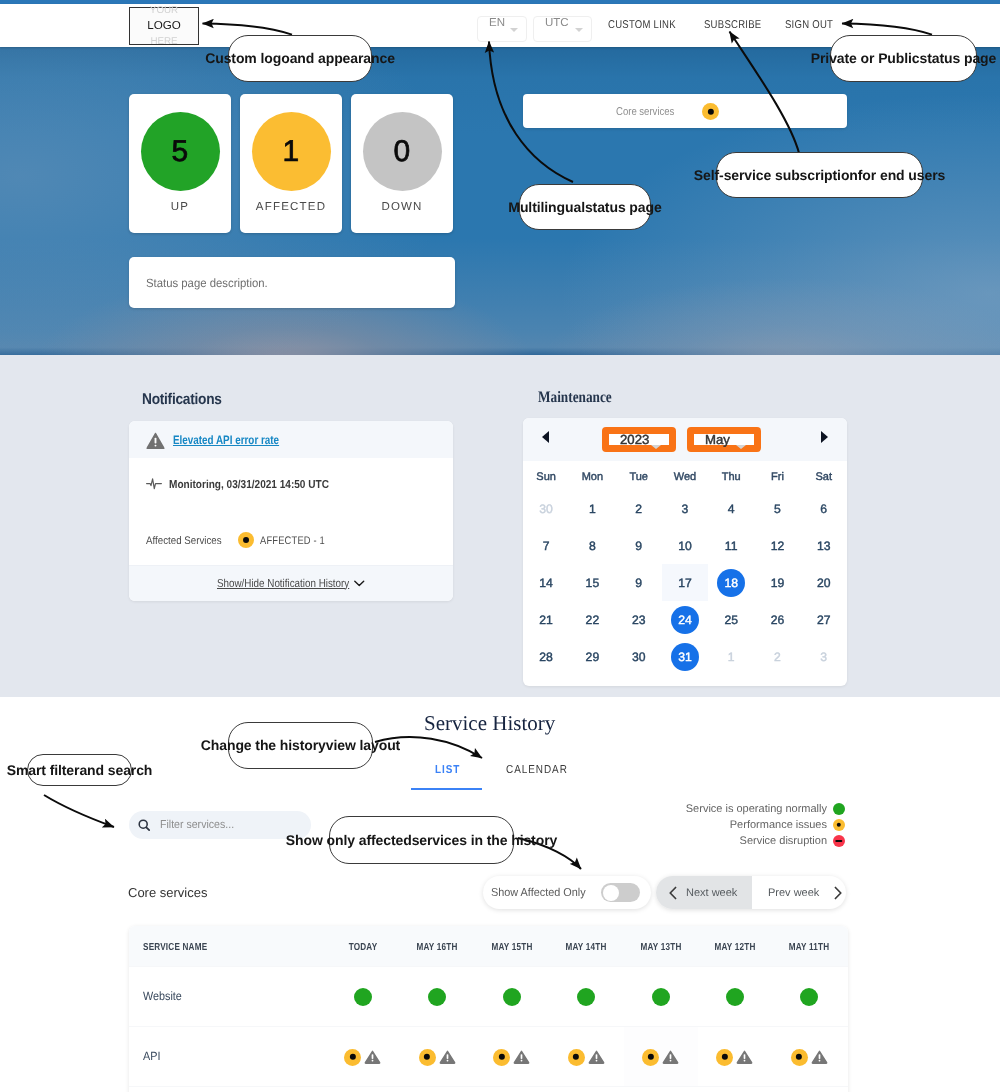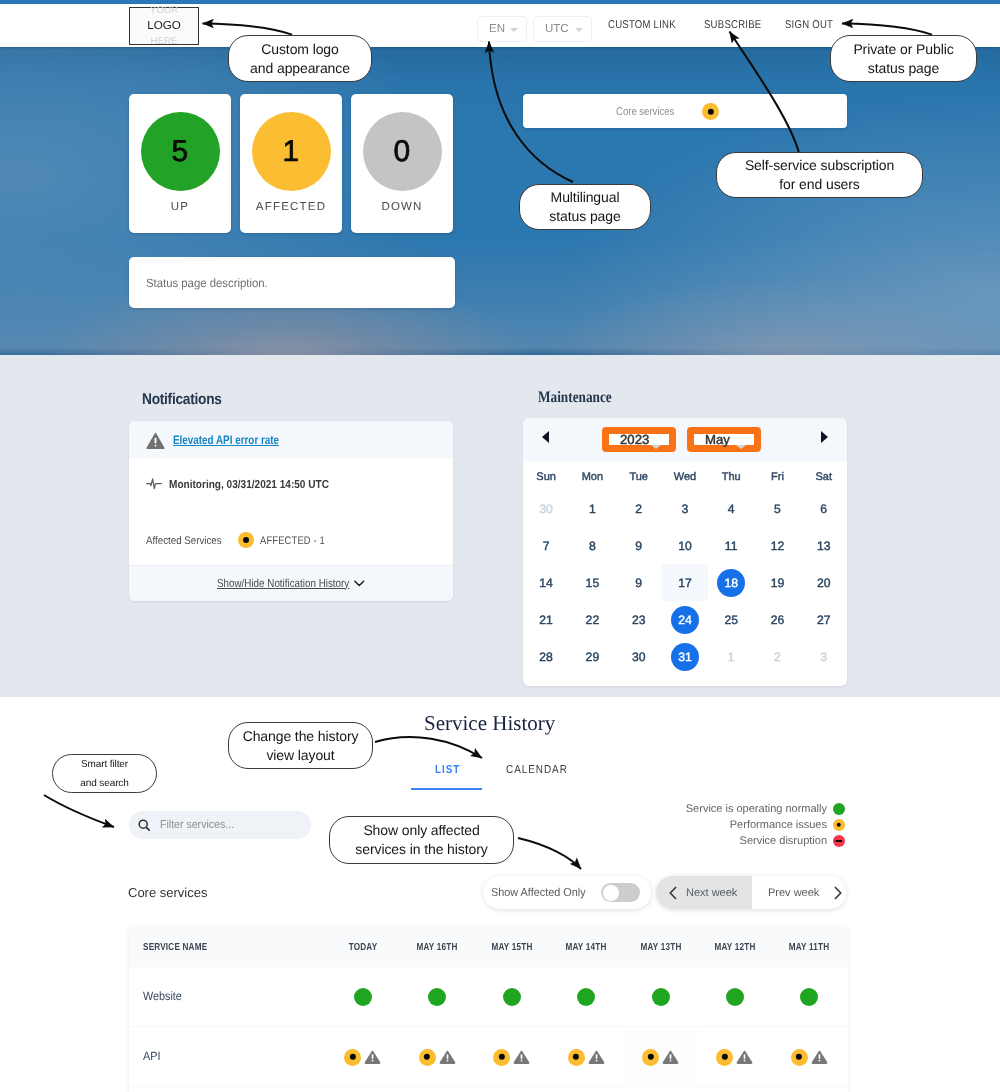--- a/index.html
+++ b/index.html
@@ -12,21 +12,21 @@
   .topbar{position:absolute;left:0;top:0;width:1000px;height:4px;background:#2b77b8;}
 
   
   .header{position:absolute;left:0;top:4px;width:1000px;height:43px;background:#fff;box-shadow:0 1px 2px rgba(0,0,0,.18);z-index:5;}
   .logo-box{position:absolute;left:129px;top:3px;width:68px;height:36px;border:1px solid #333;
             background:#fbfbfb;display:flex;flex-direction:column;align-items:center;justify-content:center;}
   .logo-l1,.logo-l3{font-size:9.8px;color:#d2d2d2;letter-spacing:0px;line-height:11px;}
   .logo-l2{font-size:11.6px;color:#1a1a1a;letter-spacing:0px;line-height:12.5px;margin:4px 0;}
 
   .sel{position:absolute;top:12px;height:26px;border:1px solid #efefef;border-radius:4px;
-       background:#fff;display:flex;align-items:center;box-sizing:border-box;}
+       background:#fff;display:flex;align-items:flex-start;box-sizing:border-box;}
   .sel .v{font-size:11.5px;color:#8a8a8a;padding-left:11px;}
   .sel .ch{position:absolute;right:8px;top:11px;width:0;height:0;
            border-left:4.5px solid transparent;border-right:4.5px solid transparent;border-top:4.5px solid #d2d2d2;}
   #sel-lang{left:477px;width:50px;}
   #sel-tz{left:533px;width:59px;}
 
   .navlink{position:absolute;top:15px;font-size:11.3px;letter-spacing:.3px;color:#3b3b3b;white-space:nowrap;transform:scaleX(.845);transform-origin:0 0;}
   #nav-0{left:608px;}
   #nav-1{left:704px;}
   #nav-2{left:785px;}
@@ -155,22 +155,22 @@
   .hist-col{position:absolute;top:15.5px;font-size:10.2px;letter-spacing:.25px;color:#3b4552;font-weight:700;
             transform:translateX(-50%) scaleX(.80);white-space:nowrap;}
   #hc-name{left:14px;transform:scaleX(.80);transform-origin:0 50%;}
   .hist-row{position:absolute;left:0;width:719px;height:60px;border-top:1px solid #f6f7f9;}
   .hist-rowname{position:absolute;left:14px;top:22px;font-size:12px;color:#38485c;transform:scaleX(.90);transform-origin:0 50%;}
   .hist-cell{position:absolute;top:0px;height:60px;transform:translateX(-50%);
              display:flex;align-items:center;justify-content:center;}
 
   
   .callout{position:absolute;z-index:21;background:#fff;border:1.5px solid #3a3a3a;border-radius:20px;
-           display:flex;flex-direction:column;align-items:center;justify-content:center;
-           font-weight:400;color:#161616;text-align:center;box-sizing:border-box;}
+           display:flex;align-items:center;justify-content:center;
+           font-weight:700;color:#161616;text-align:center;box-sizing:border-box;}
   .callout div{line-height:19px;white-space:nowrap;}
   .arrows{position:absolute;left:0;top:0;width:1000px;height:1092px;pointer-events:none;z-index:20;}
 </style>
 </head>
 <body>
 
 <div class="page">
 
   <div class="topbar"></div>
 
@@ -506,21 +506,21 @@
         <div>status page</div>
       </div>
       <div class="callout" style="left:716px;top:152px;width:207px;height:46px;font-size:14px;letter-spacing:-.1px">
         <div>Self-service subscription</div>
         <div>for end users</div>
       </div>
       <div class="callout" style="left:519px;top:184px;width:132px;height:46px;font-size:14px;letter-spacing:-.1px">
         <div>Multilingual</div>
         <div>status page</div>
       </div>
-      <div class="callout" style="left:52px;top:754px;width:105px;height:39px;font-size:10px;letter-spacing:-.1px">
+      <div class="callout" style="left:27px;top:754px;width:105px;height:32px;font-size:14px;letter-spacing:-.1px">
         <div>Smart filter</div>
         <div>and search</div>
       </div>
       <div class="callout" style="left:228px;top:722px;width:145px;height:47px;font-size:14px;letter-spacing:-.1px">
         <div>Change the history</div>
         <div>view layout</div>
       </div>
       <div class="callout" style="left:329px;top:816px;width:185px;height:48px;font-size:14px;letter-spacing:-.1px">
         <div>Show only affected</div>
         <div>services in the history</div>

